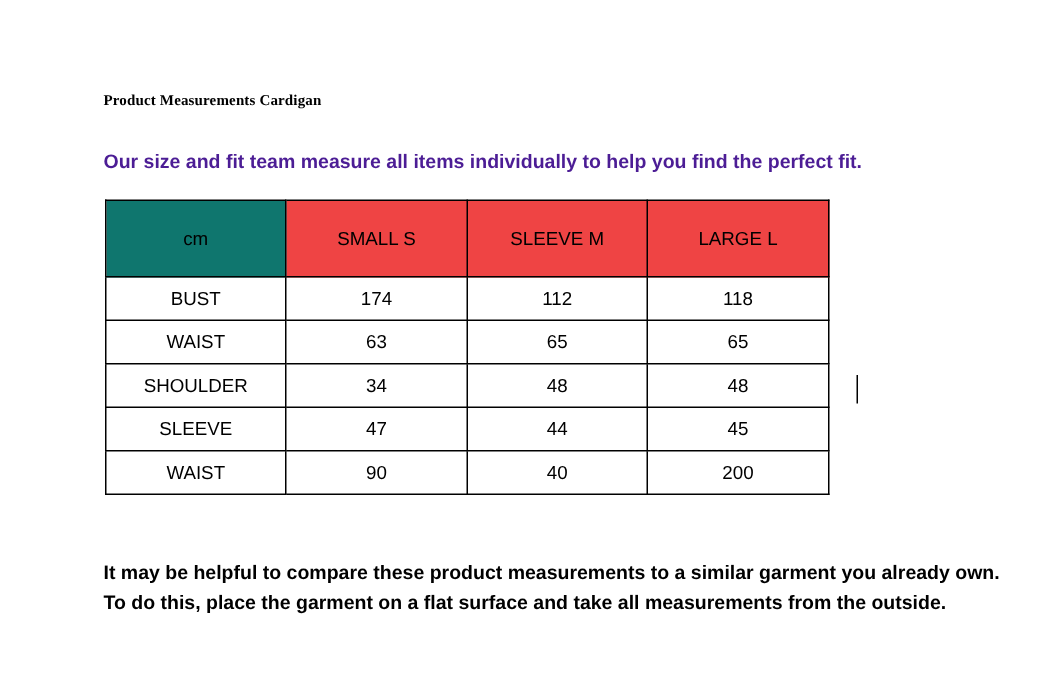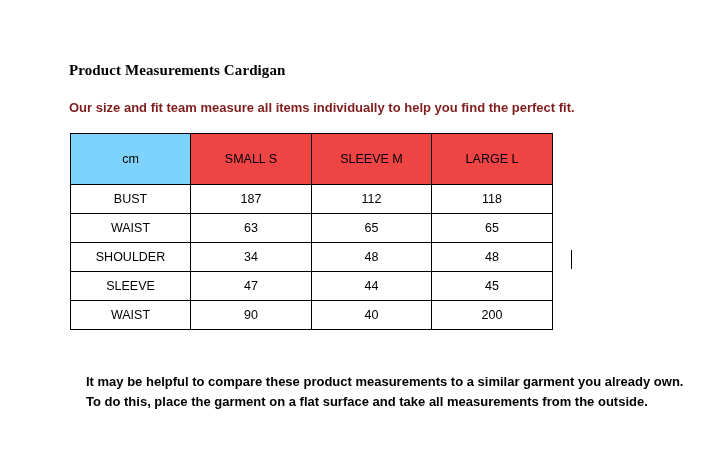--- a/index.html
+++ b/index.html
@@ -20,32 +20,32 @@
     left: 0; top: 0;
     width: 701px;
     height: 449px;
   }
   .title {
     position: absolute;
     left: 69px;
     top: 62px;
     font-family: "Liberation Serif", serif;
     font-weight: bold;
-    font-size: 15px;
+    font-size: 10px;
     letter-spacing: 0.1px;
     color: #000;
   }
   .intro {
     position: absolute;
     left: 69px;
     top: 100px;
     font-family: "Liberation Sans", sans-serif;
     font-weight: bold;
     font-size: 13px;
-    color: #7f1d1d;
+    color: #4c1d95;
   }
   table.measurements {
     position: absolute;
     left: 70px;
     top: 133px;
     border-collapse: collapse;
     table-layout: fixed;
     width: 482px;
     background: #ffffff;
   }
@@ -62,28 +62,28 @@
     height: 50px;
   }
   table.measurements tbody td {
     height: 28px;
   }
   col.c0 { width: 120px; }
   col.c1 { width: 121px; }
   col.c2 { width: 120px; }
   col.c3 { width: 121px; }
   .hdr-unit {
-    background: #7dd3fc;
+    background: #0f766e;
   }
   .hdr-size {
     background: #ef4444;
   }
   .footnote {
     position: absolute;
-    left: 86px;
+    left: 69px;
     top: 372px;
     font-family: "Liberation Sans", sans-serif;
     font-weight: bold;
     font-size: 13px;
     line-height: 20px;
     color: #000;
     width: 600px;
   }
   .caret {
     position: absolute;
@@ -114,21 +114,21 @@
       <tr>
         <td class="hdr-unit">cm</td>
         <td class="hdr-size">SMALL  S</td>
         <td class="hdr-size">SLEEVE  M</td>
         <td class="hdr-size">LARGE   L</td>
       </tr>
     </thead>
     <tbody>
       <tr>
         <td>BUST</td>
-        <td>187</td>
+        <td>174</td>
         <td>112</td>
         <td>118</td>
       </tr>
       <tr>
         <td>WAIST</td>
         <td>63</td>
         <td>65</td>
         <td>65</td>
       </tr>
       <tr>

